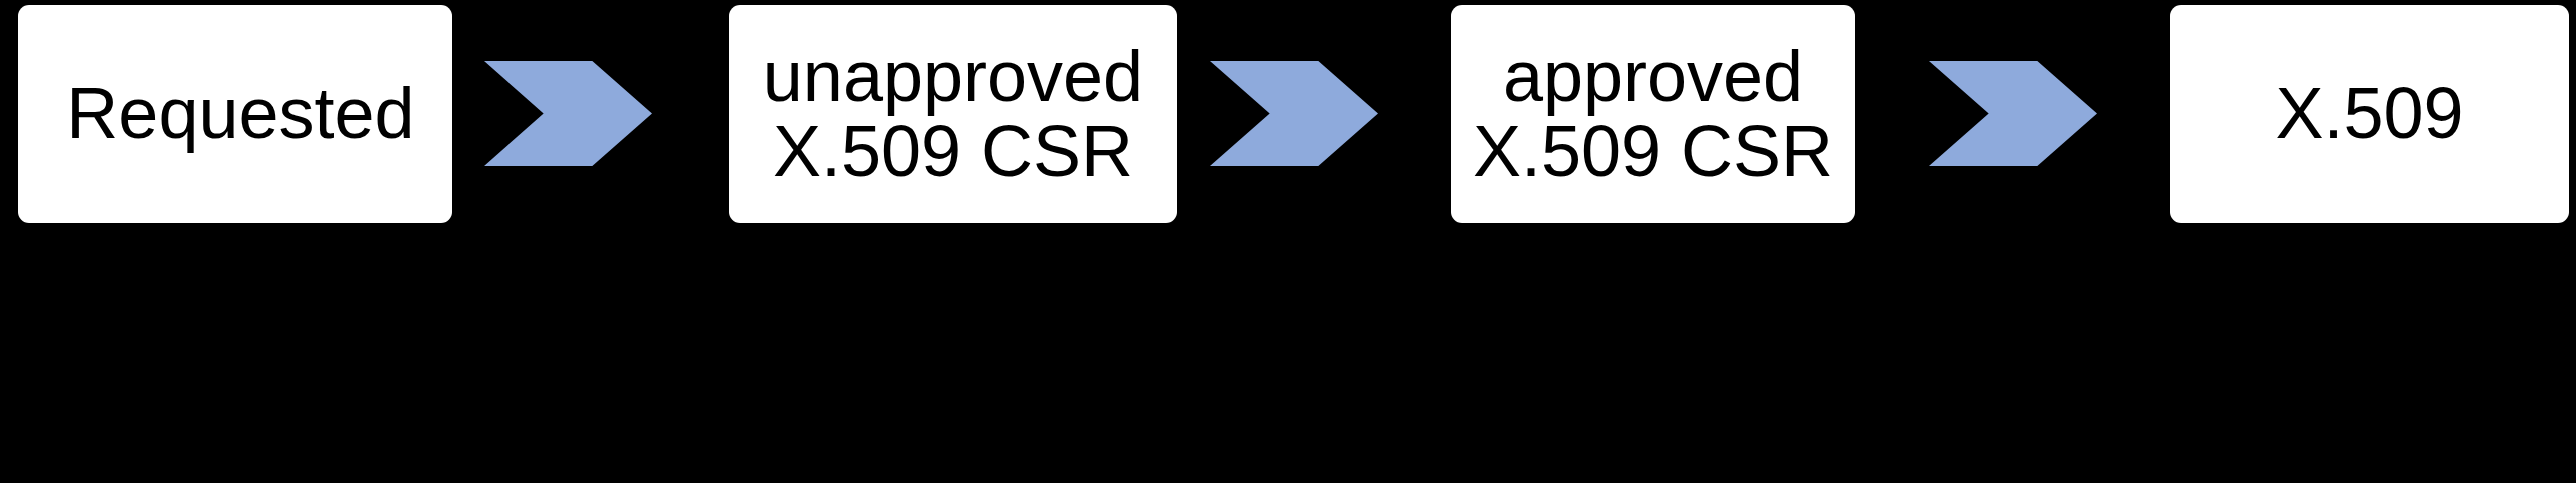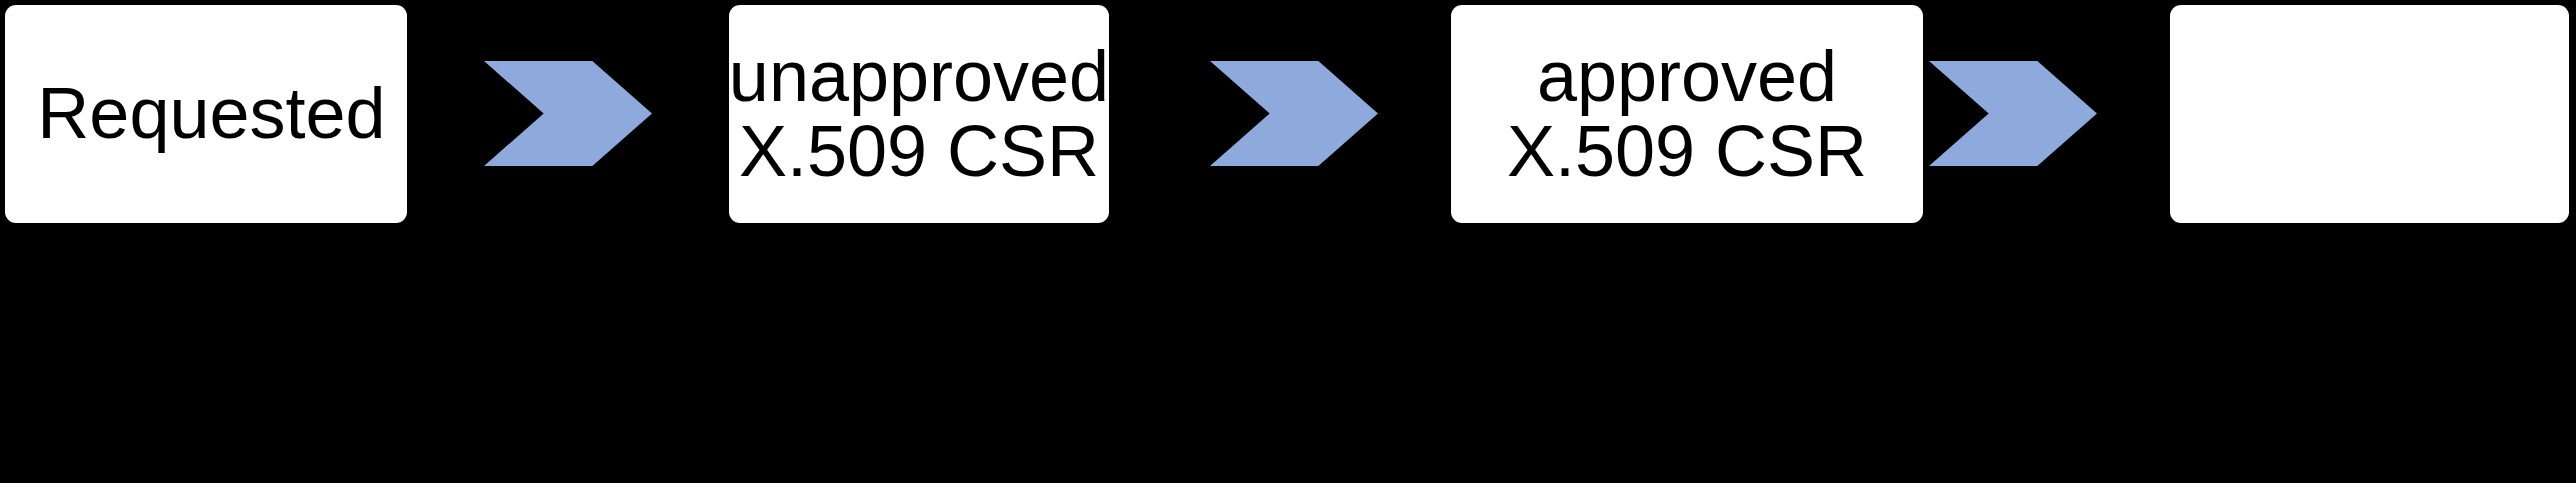--- a/index.html
+++ b/index.html
@@ -34,23 +34,23 @@
   .step-box .line {
     white-space: nowrap;
   }
   .chevron {
     position: absolute;
     top: 61px;
     width: 168px;
     height: 105px;
   }
   
-  #box-1 { left: 5px;    width: 402px; padding-left: 11px; }
-  #box-2 { left: 729px;  width: 380px; }
-  #box-3 { left: 1451px; width: 472px; }
+  #box-1 { left: 18px;    width: 434px; padding-left: 11px; }
+  #box-2 { left: 729px;  width: 448px; }
+  #box-3 { left: 1451px; width: 404px; }
   #box-4 { left: 2170px; width: 399px; }
   #chev-1 { left: 484px; }
   #chev-2 { left: 1210px; }
   #chev-3 { left: 1929px; }
 </style>
 </head>
 <body>
 
 <div id="canvas">
 
@@ -74,16 +74,17 @@
   <div class="step-box" id="box-3">
     <span class="line">approved</span>
     <span class="line">X.509 CSR</span>
   </div>
 
   <svg class="chevron" id="chev-3" viewBox="0 0 214 134" preserveAspectRatio="none">
     <polygon points="0,0 138,0 214,67 138,134 0,134 76,67" fill="#8EAADC"></polygon>
   </svg>
 
   <div class="step-box" id="box-4">
+    <span class="line">X.509</span>
   </div>
 
 </div>
 
 
 </body></html>

